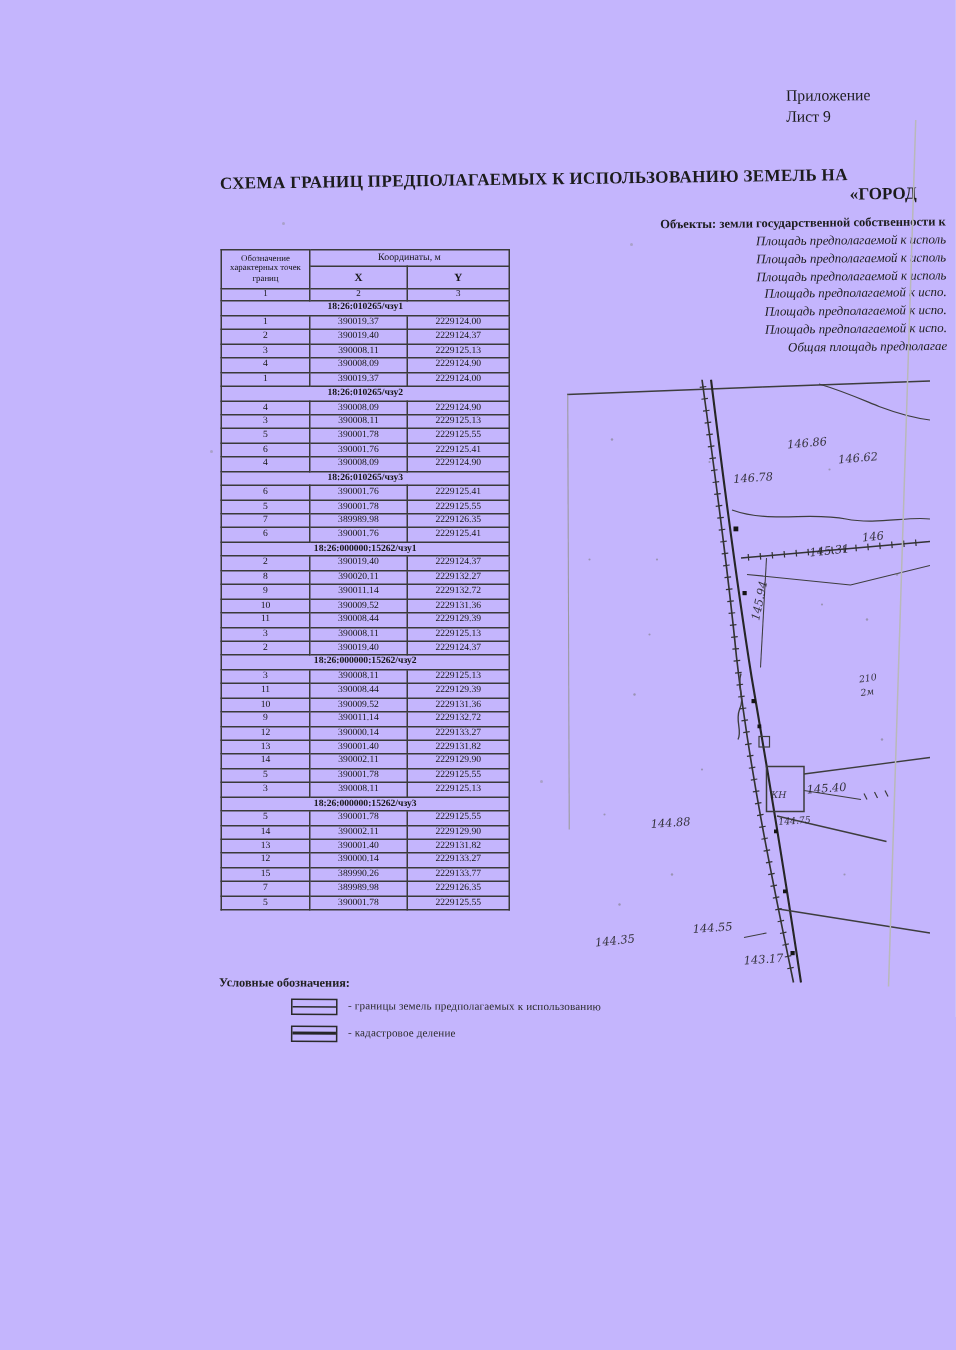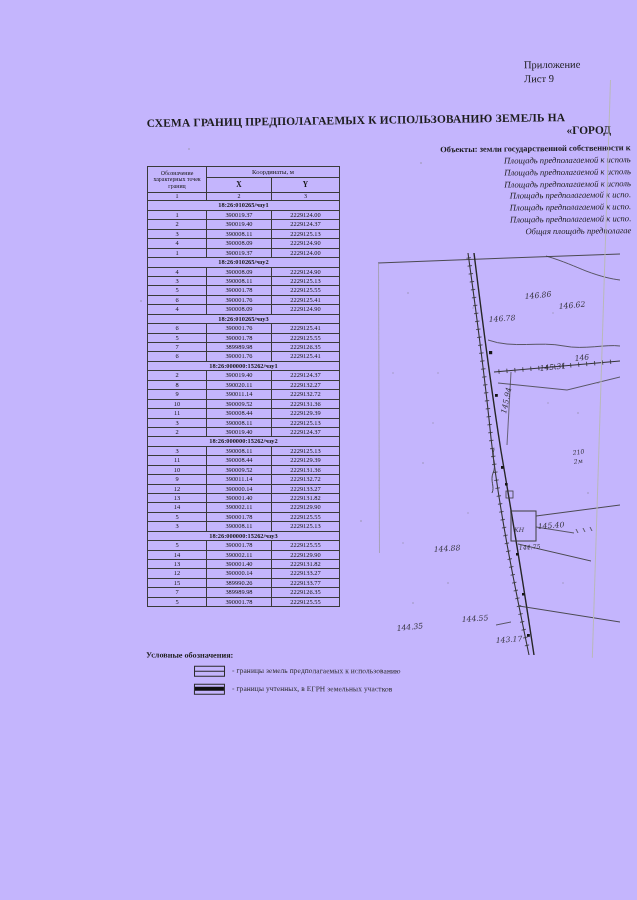--- a/index.html
+++ b/index.html
@@ -448,23 +448,23 @@
     <div class="legend-heading">Условные обозначения:</div>
     <div>
         <div class="legend-item">
           <div class="sym">
             <div class="ln ln-thin"></div>
           </div>
           <span class="legend-label">- границы земель предполагаемых к использованию</span>
         </div>
         <div class="legend-item">
           <div class="sym">
-            <div class="ln ln-thick"></div>
+            <div class="ln ln-mid"></div>
           </div>
-          <span class="legend-label">- границы учтенных, в ЕГРН земельных участков</span>
+          <span class="legend-label">- кадастровое деление</span>
         </div>
       </div>
   </div>
 
   <div class="fold-line"></div>
 
   <div class="speck" style="left:420px;top:162px;width:2px;height:2px;"></div>
   <div class="speck" style="left:188px;top:148px;width:2px;height:2px;"></div>
   <div class="speck" style="left:140px;top:300px;width:2px;height:2px;"></div>
   <div class="speck" style="left:360px;top:520px;width:2px;height:2px;"></div>

